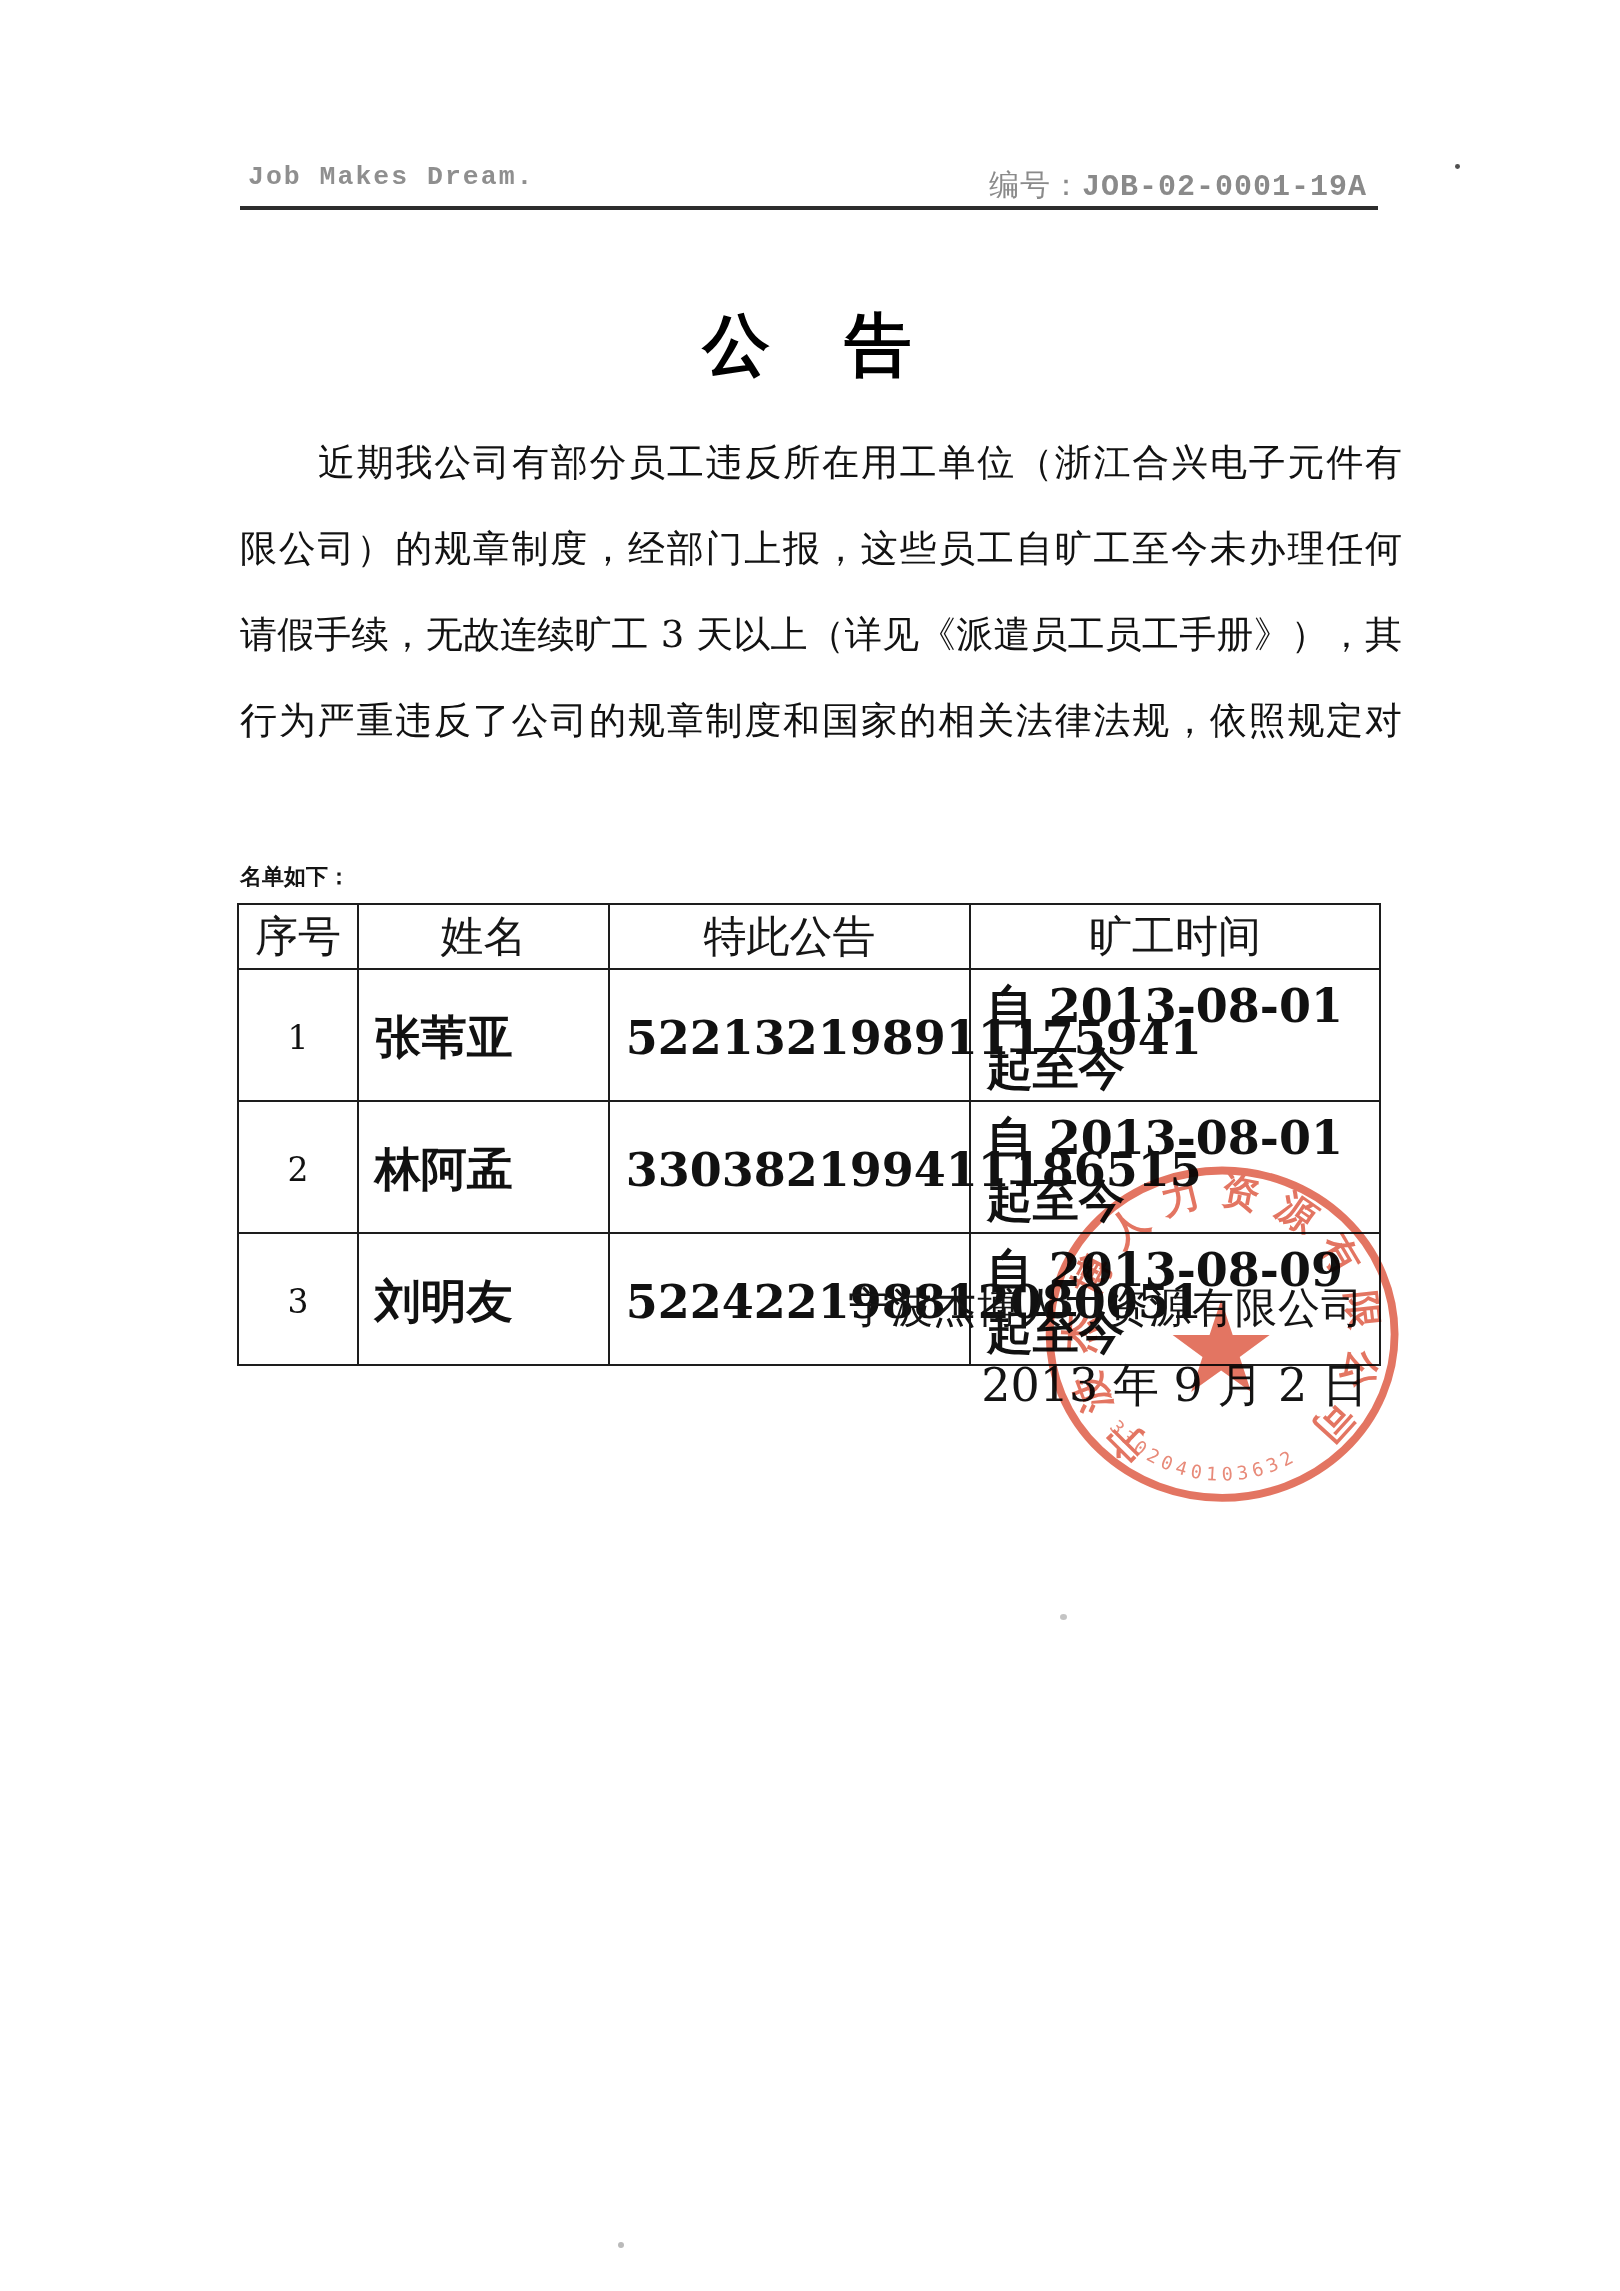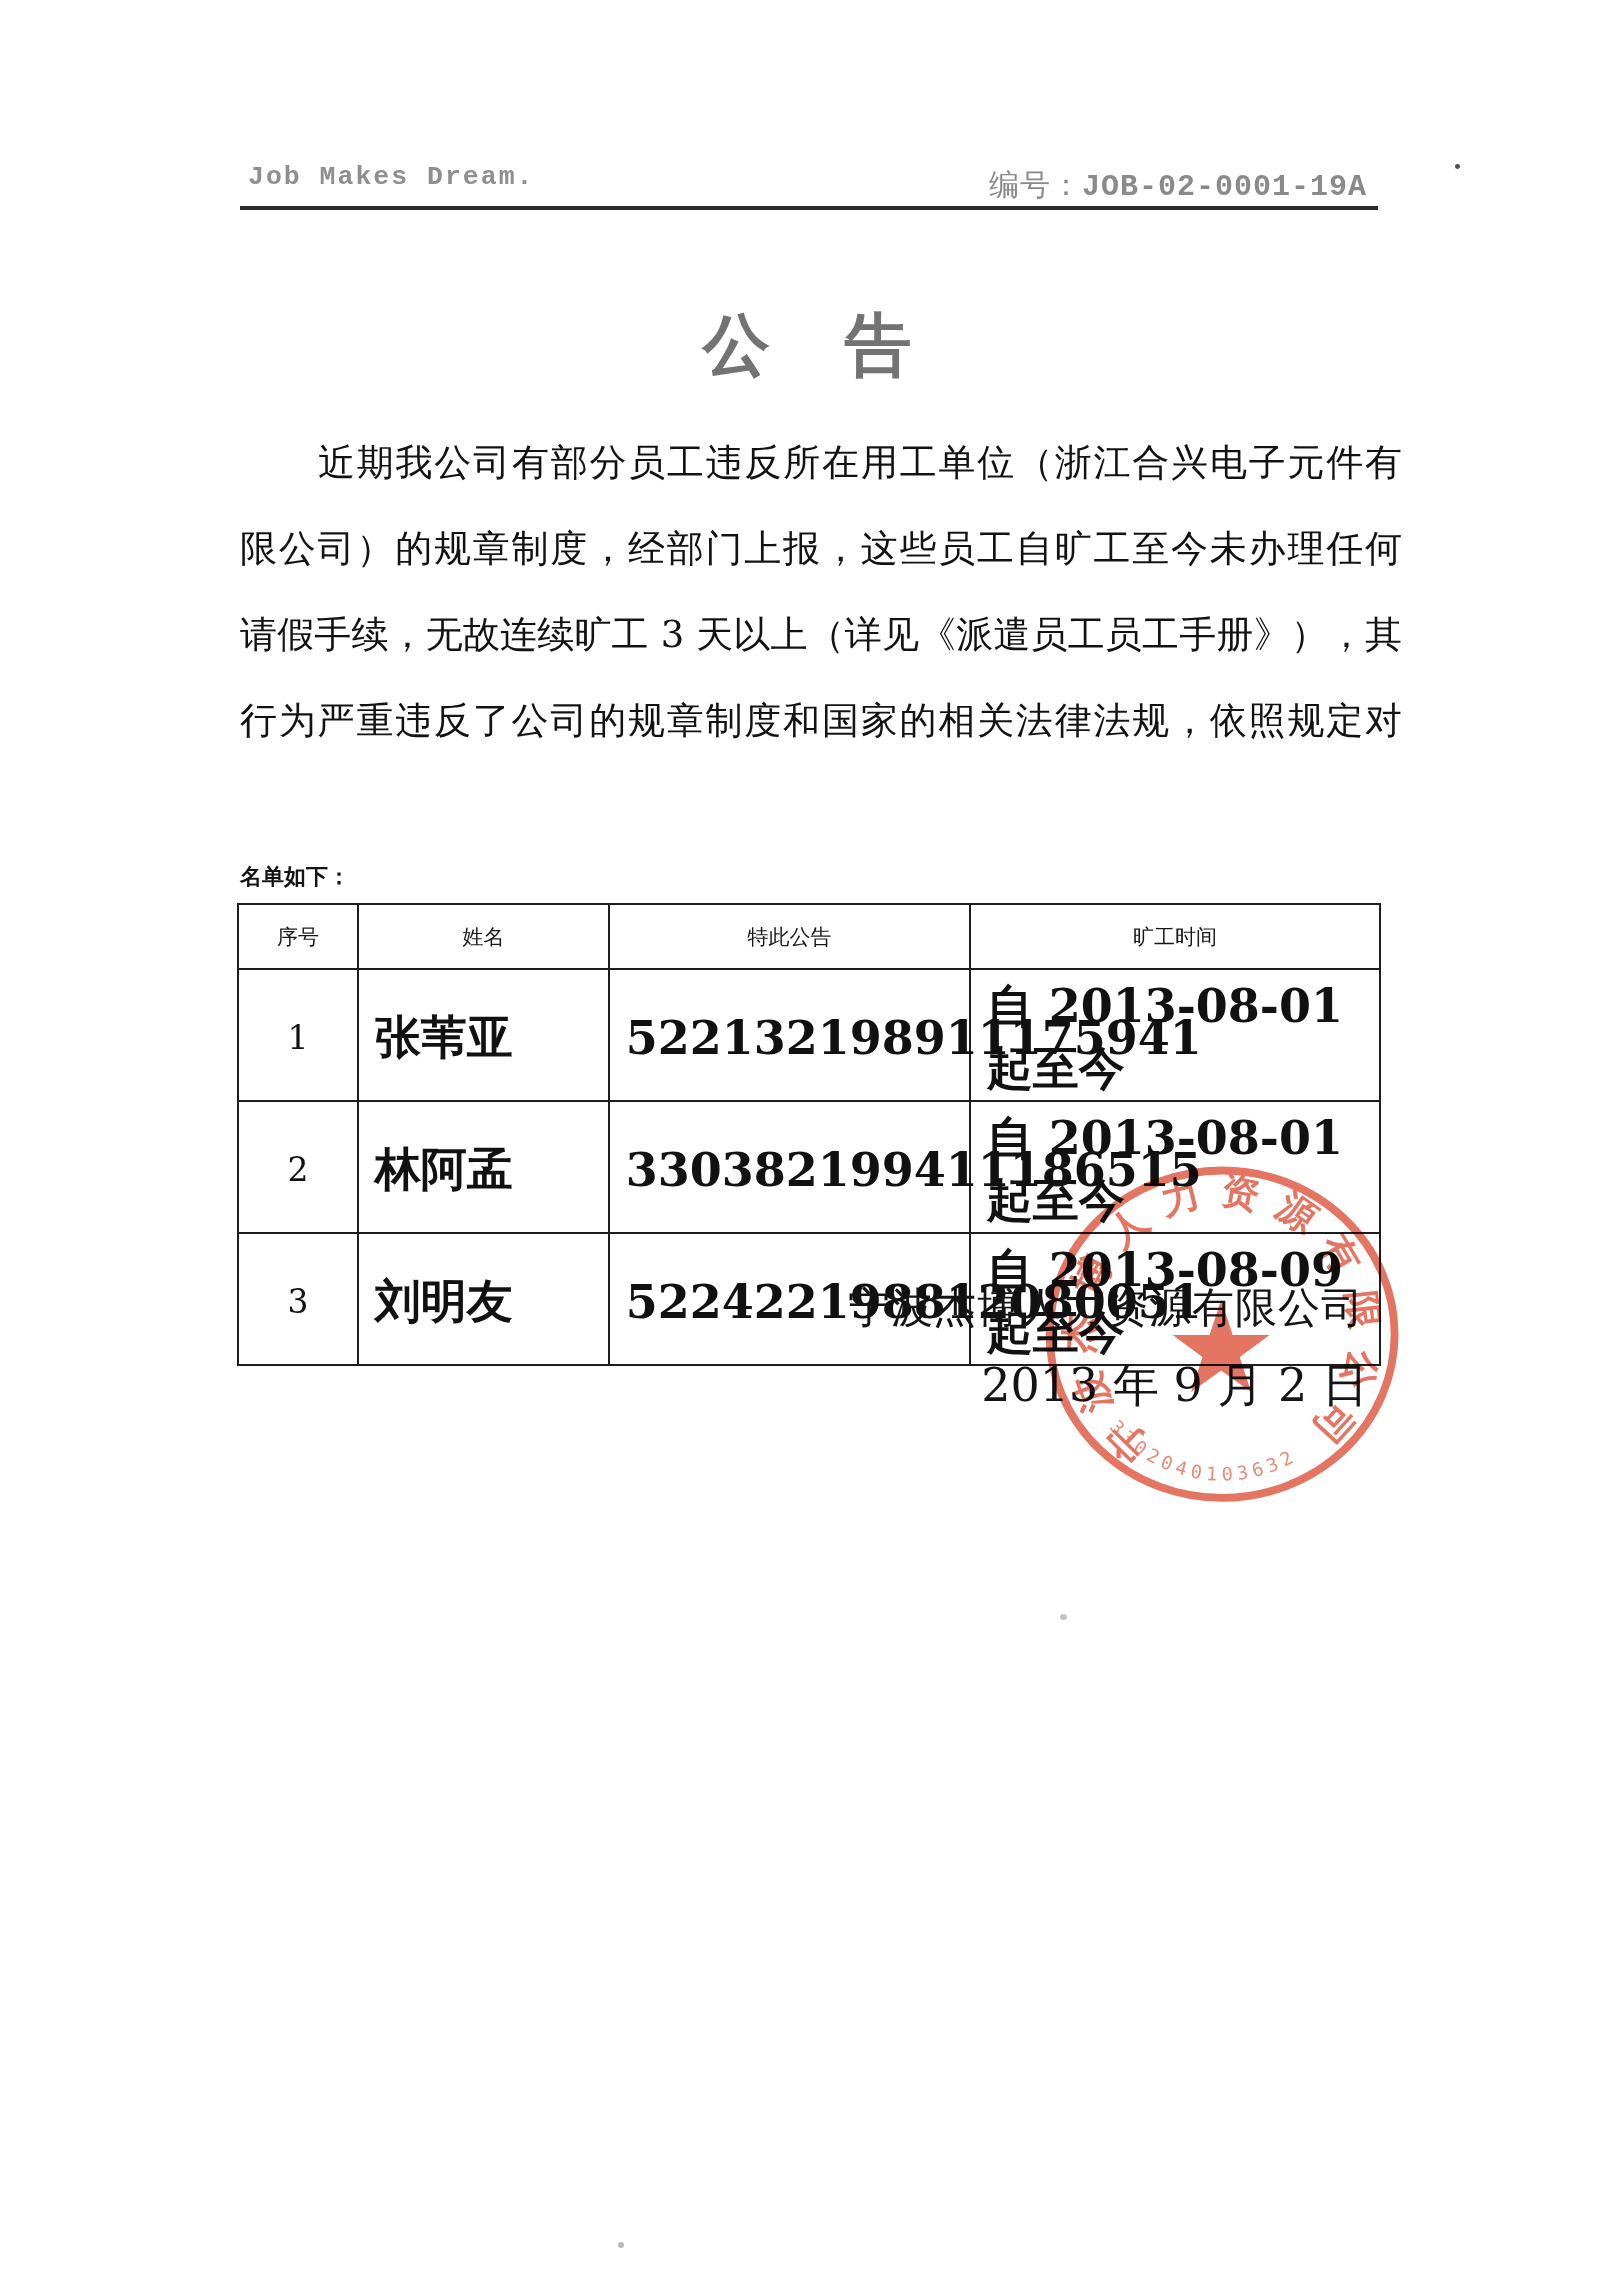--- a/index.html
+++ b/index.html
@@ -23,42 +23,42 @@
   .doc-no .cjk{font-family:"DejaVu Serif",serif;font-weight:normal;}
   .header-rule{left:240px;top:206px;width:1138px;height:3.9px;background:#2d2d2d;}
   .speck{border-radius:50%;}
   .speck-a{left:1455px;top:164px;width:4.9px;height:4.9px;background:#4f4f4f;}
   .speck-b{left:1060px;top:1614px;width:6.9px;height:5.9px;background:#a5a5a5;opacity:.65;}
   .speck-c{left:618px;top:2242px;width:5.9px;height:5.9px;background:#9d9d9d;opacity:.7;}
 
   
   .title{
     left:240px;top:306px;width:1138px;text-align:center;
-    font-size:67px;font-weight:bold;color:#737373;letter-spacing:3.9px;line-height:1.15;
+    font-size:67px;font-weight:bold;color:#000000;letter-spacing:3.9px;line-height:1.15;
   }
 
   
   .body-block{left:240px;top:420px;width:1162px;font-size:37px;color:#121212;}
   .body-line{
     height:86px;line-height:86px;white-space:nowrap;
     text-align:justify;text-align-last:justify;text-justify:inter-character;
   }
   .body-line.indent{text-indent:78px;}
   .body-line.last{text-align:left;text-align-last:left;}
 
   
   .list-label{left:240px;top:862px;font-size:22px;font-weight:bold;
     font-family:"DejaVu Sans","Liberation Sans",sans-serif;color:#141414;}
 
   
   .roster{left:237px;top:903px;}
   table{border-collapse:collapse;table-layout:fixed;width:1141px;}
   table,th,td{border:2px solid #1d1d1d;}
   table{border-width:2.9px;}
-  th{font-size:21px;font-weight:normal;text-align:center;color:#161616;}
+  th{font-size:43px;font-weight:normal;text-align:center;color:#161616;}
   td{font-size:46px;font-weight:bold;color:#111;padding:5.9px 0 0 15.7px;text-align:left;}
   td.center{text-align:center;padding-left:0;font-size:33px;font-weight:normal;}
 
   
   .company{right:256px;top:1280px;font-size:42px;color:#141414;letter-spacing:1px;white-space:nowrap;}
   .sign-date{right:252px;top:1355px;font-size:46px;color:#141414;white-space:nowrap;}
 
   
   .stamp-svg{left:0;top:0;width:1620px;height:2292px;mix-blend-mode:multiply;pointer-events:none;}
   .stamp-arc-text{font-family:"DejaVu Serif",serif;font-size:39px;font-weight:bold;letter-spacing:17px;}

